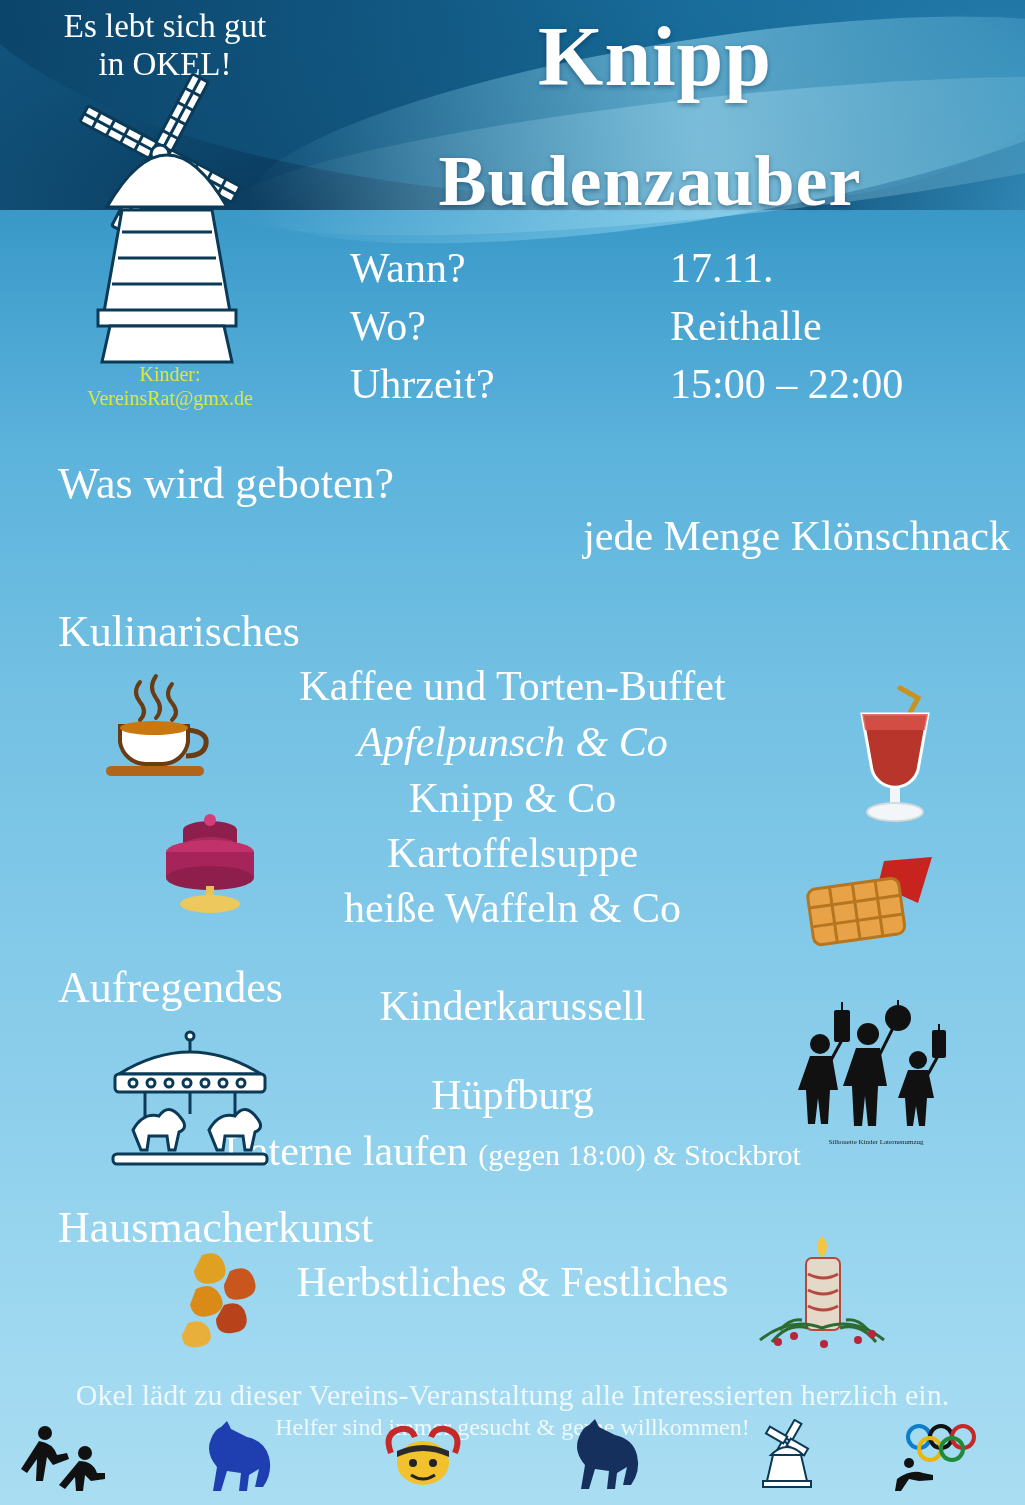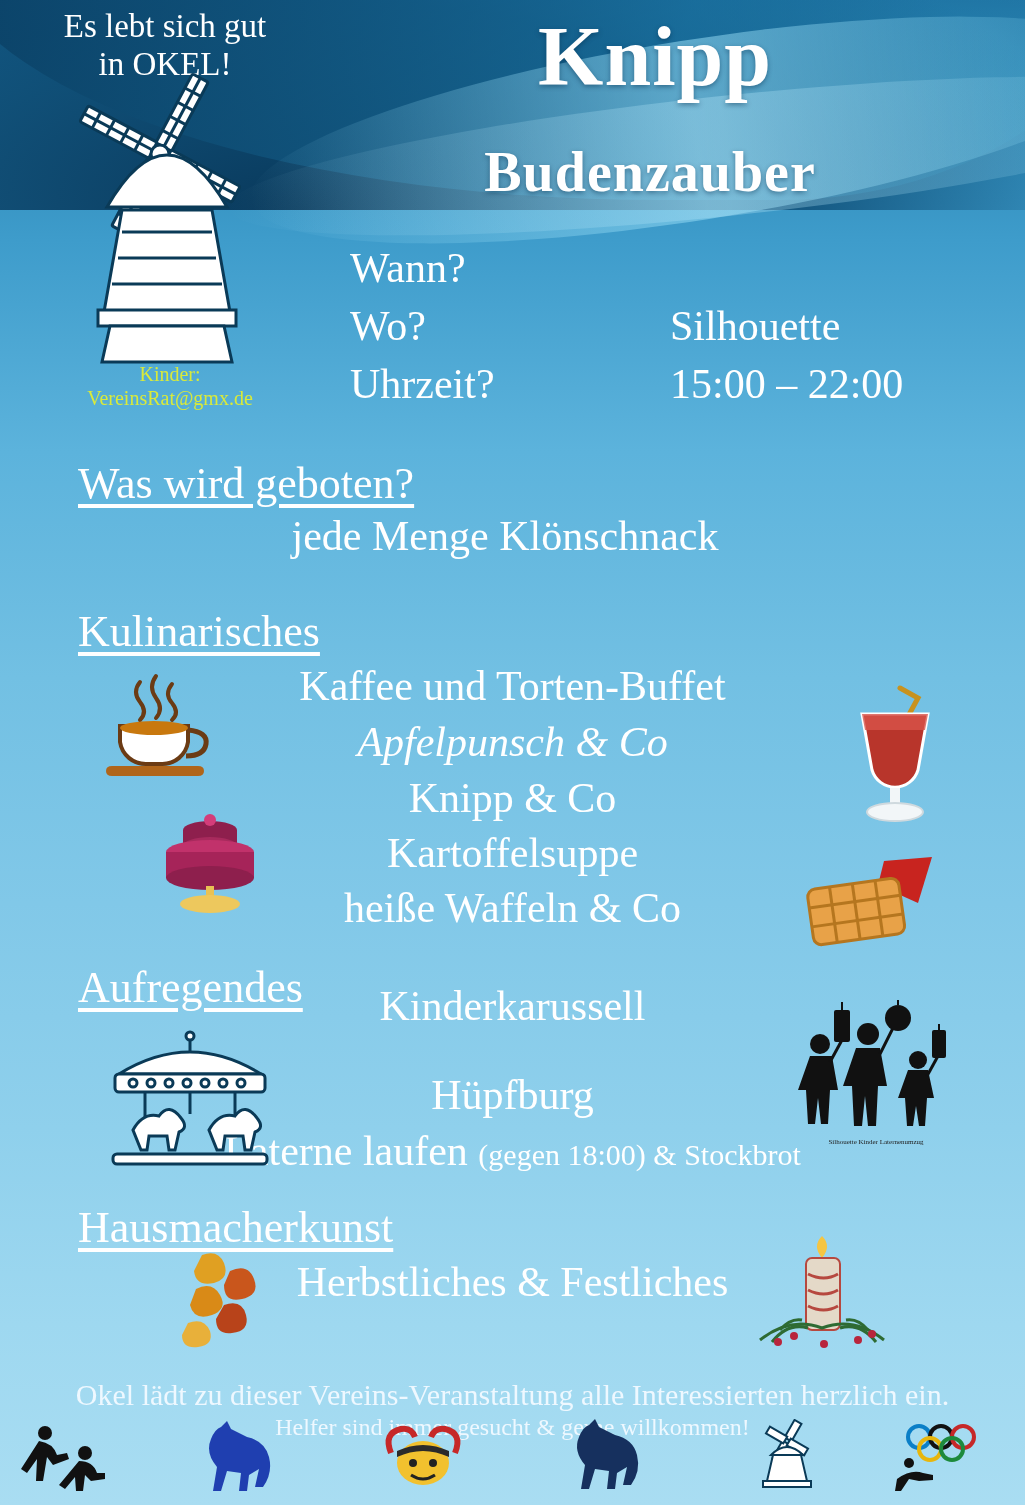--- a/index.html
+++ b/index.html
@@ -108,21 +108,21 @@
     font-weight: bold;
     letter-spacing: 1px;
     text-shadow: 0 2px 5px rgba(0,40,70,0.45);
   }
   .title2 {
     position: absolute;
     top: 140px;
     left: 290px;
     width: 720px;
     text-align: center;
-    font-size: 56px;
+    font-size: 72px;
     font-weight: bold;
     letter-spacing: 1px;
     text-shadow: 0 2px 5px rgba(0,40,70,0.45);
   }
 
   .facts {
     position: absolute;
     top: 240px;
     left: 350px;
     width: 620px;
@@ -132,34 +132,32 @@
     font-size: 42px;
     line-height: 1.38;
   }
   .fact-q { width: 320px; }
   .fact-a { flex: 1; }
 
   
   .section-head {
     position: absolute;
     font-size: 44px;
-    text-decoration: underline;
     text-underline-offset: 6px;
     white-space: nowrap;
-    margin-left: 20px;
   }
   .center-line {
     position: absolute;
     width: 100%;
     text-align: center;
     font-size: 42px;
   }
 
   #geboten-head { top: 458px; left: 58px; }
-  #geboten-line { top: 512px; left: 0; width: 1010px; text-align: center; }
+  #geboten-line { top: 512px; left: 0; width: 1010px; text-align: right; }
 
   #kulinarisch-head { top: 606px; left: 58px; }
   .kul { left: 0; width: 1025px; text-align: center; }
   #kul-1 { top: 662px; }
   #kul-2 { top: 718px; font-style: italic; }
   #kul-3 { top: 774px; }
   #kul-4 { top: 829px; }
   #kul-5 { top: 884px; }
 
   #aufreg-head { top: 962px; left: 58px; }
@@ -284,24 +282,25 @@
     <div>Kinder:</div>
     <div class="mail">VereinsRat@gmx.de</div>
   </div>
 
   <div class="title1">Knipp</div>
   <div class="title2">Budenzauber</div>
 
   <div class="facts">
     <div class="fact-row">
       <div class="fact-q">Wann?</div>
+      <div class="fact-a">17.11.</div>
     </div>
     <div class="fact-row">
       <div class="fact-q">Wo?</div>
-      <div class="fact-a">Silhouette</div>
+      <div class="fact-a">Reithalle</div>
     </div>
     <div class="fact-row">
       <div class="fact-q">Uhrzeit?</div>
       <div class="fact-a">15:00 – 22:00</div>
     </div>
   </div>
 
   <div class="section-head" id="geboten-head">Was wird geboten?</div>
   <div class="center-line" id="geboten-line">jede Menge Klönschnack</div>
 

